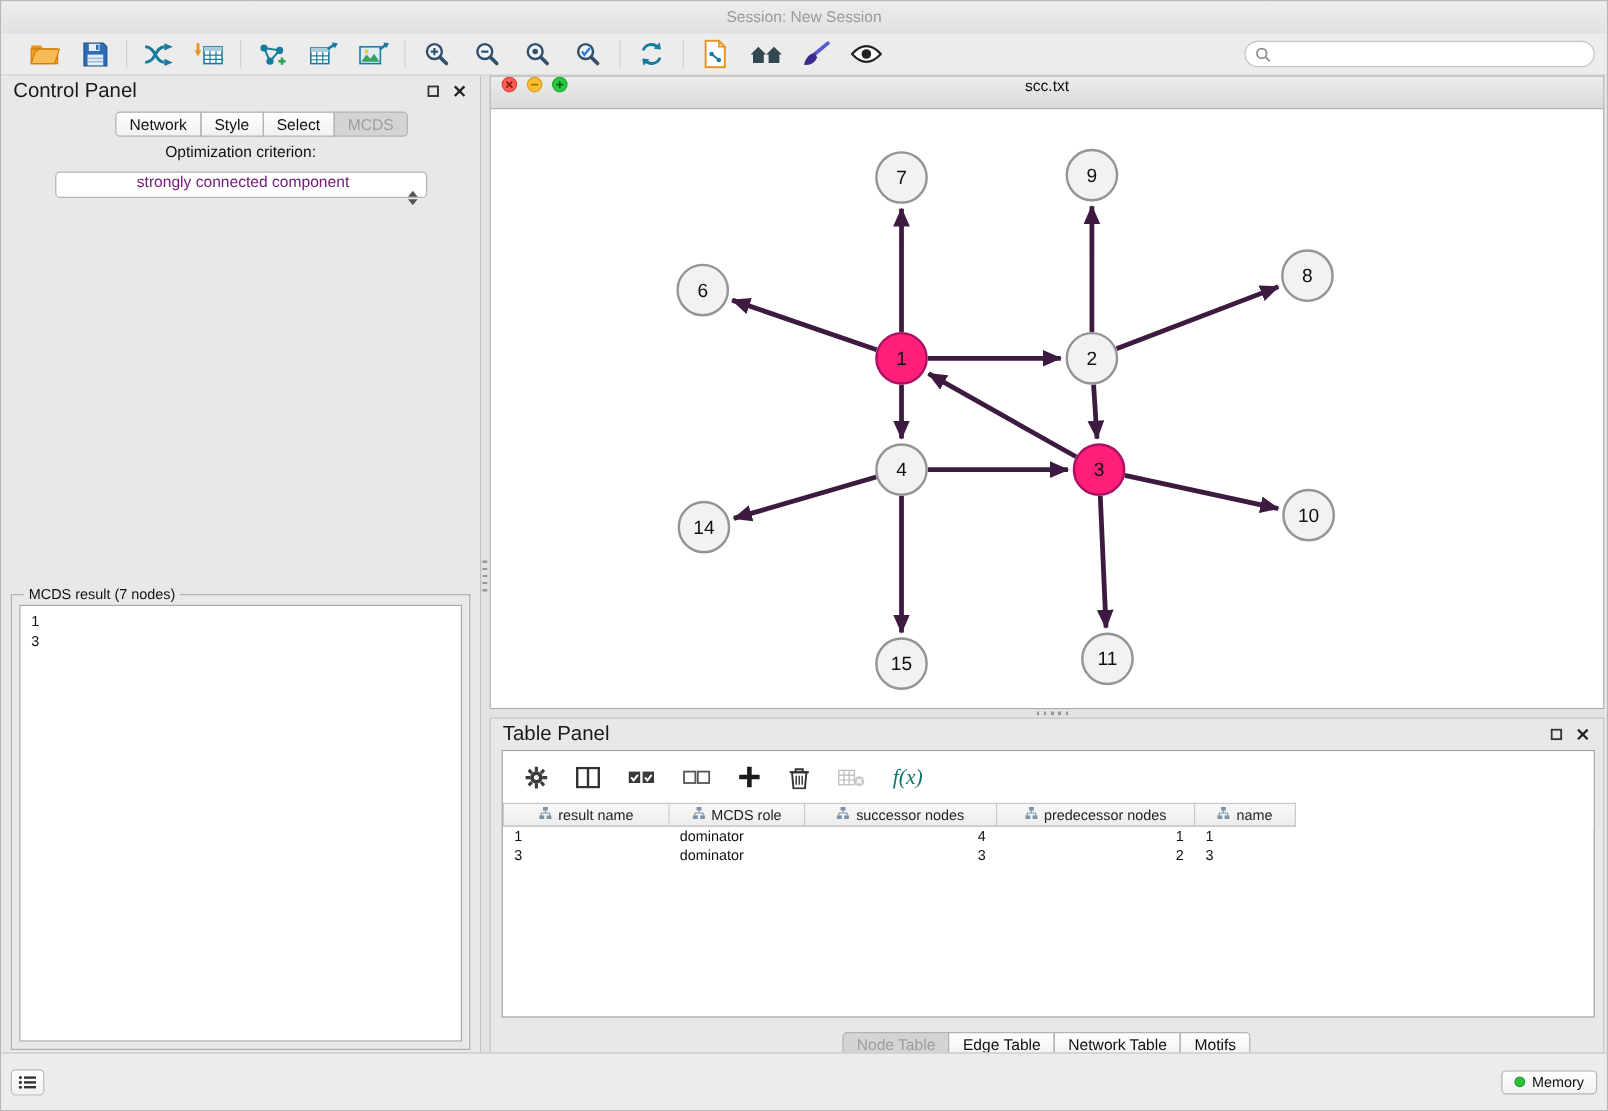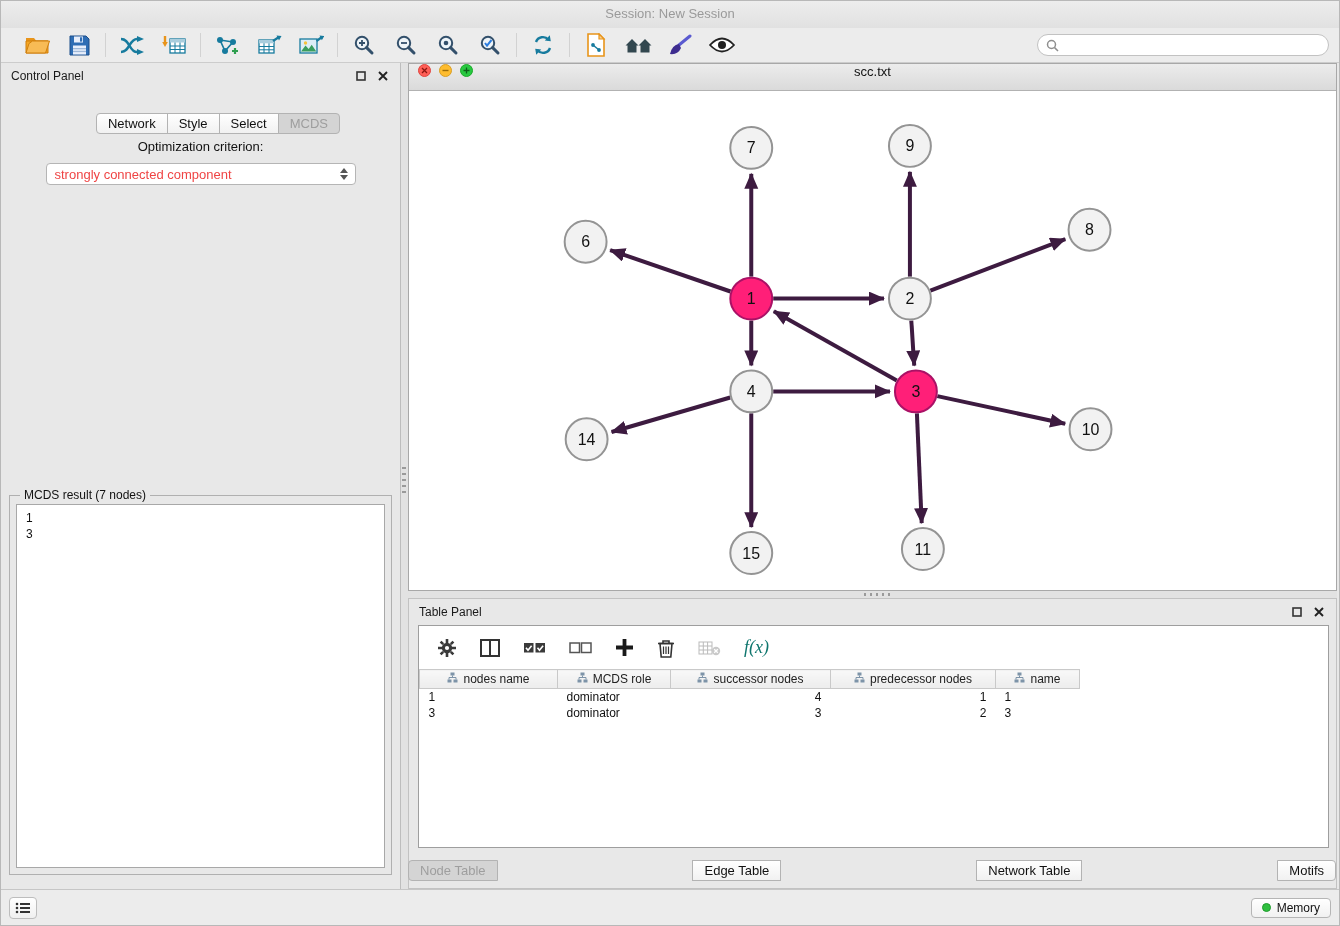--- a/index.html
+++ b/index.html
@@ -20,32 +20,32 @@
   .tb-btn { width:34px; height:28px; border:none; background:transparent; display:flex;
     align-items:center; justify-content:center; cursor:default; }
   .search-box { margin-left:auto; width:292px; height:22px; background:#fff; border:1px solid #c2c2c2;
     border-radius:11px; display:flex; align-items:center; padding:0 8px; gap:5px; }
   .search-box input { border:none; outline:none; flex:1; font-size:12px; background:transparent;
     font-family:"Liberation Sans", sans-serif; }
 
   
   .control-panel { position:absolute; left:0; top:62px; width:400px; bottom:36px;
     background:#e8e8e8; border-right:1px solid #bdbdbd; }
-  .panel-header { height:26px; display:flex; align-items:center; padding:0 10px; font-size:12px; color:#1a1a1a; }
+  .panel-header { height:26px; display:flex; align-items:center; padding:0 10px; font-size:17px; color:#1a1a1a; }
   .panel-header .spacer { flex:1; }
   .ph-btn { background:none; border:none; padding:2px; margin-left:8px; display:flex; align-items:center; }
-  .tabs-row { display:flex; justify-content:center; margin-top:24px;padding-left:36px; }
+  .tabs-row { display:flex; justify-content:center; margin-top:4px;padding-left:36px; }
   .tab { border:1px solid #b3b3b3; background:linear-gradient(#ffffff,#f1f1f1); color:#111;
     font-size:13px; padding:2px 11px; margin-left:-1px; cursor:default; }
   .tab:first-child { border-radius:4px 0 0 4px; }
   .tab:last-child { border-radius:0 4px 4px 0; }
   .tab.active { background:#d4d4d4; color:#9e9e9e; }
   .opt-label { text-align:center; margin-top:5px; font-size:13px; color:#111; }
   .dropdown { margin:9px auto 0; width:310px; height:22px; background:#fff; border:1px solid #b5b5b5;
-    border-radius:4px; display:flex; align-items:center; padding:0 4px 0 8px; font-size:13px; color:#ef4444; }
+    border-radius:4px; display:flex; align-items:center; padding:0 4px 0 8px; font-size:13px; color:#701a75;flex-direction:column; }
   .dropdown .stepper { margin-left:auto; display:flex; flex-direction:column; align-items:center; gap:2px; padding-right:3px; }
   .arr-up { width:0; height:0; border-left:4px solid transparent; border-right:4px solid transparent; border-bottom:5px solid #555; }
   .arr-down { width:0; height:0; border-left:4px solid transparent; border-right:4px solid transparent; border-top:5px solid #555; }
   .btn-row { display:flex; justify-content:center; gap:15px; margin-top:13px; }
   .btn { border:1px solid #b5b5b5; background:linear-gradient(#ffffff,#f2f2f2); border-radius:4px;
     font-size:13px; color:#111; padding:3px 14px; font-family:"Liberation Sans", sans-serif; }
   .result-box { position:absolute; left:8px; right:8px; top:432px; bottom:14px;
     border:1px solid #b0b0b0; }
   .result-legend { position:absolute; top:-8px; left:10px; background:#e8e8e8; padding:0 4px; font-size:12px; color:#111; }
   .result-inner { position:absolute; left:6px; right:6px; top:8px; bottom:6px; background:#fff;
@@ -80,24 +80,24 @@
   .tp-inner { position:absolute; left:9px; right:7px; top:26px; bottom:40px; background:#fff;
     border:1px solid #9e9e9e; overflow:hidden; }
   .tp-toolbar { height:43px; display:flex; align-items:center; gap:19px; padding:0 16px; background:#fff; }
   .tp-btn { background:none; border:none; display:flex; align-items:center; justify-content:center; padding:2px; }
   .fx { font-family:"Liberation Serif", serif; font-style:italic; font-size:18px; color:#0f766e; }
   table { border-collapse:collapse; table-layout:fixed; width:100%; }
   th { height:19px; background:linear-gradient(#f8f8f8,#ececec); border:1px solid #c9c9c9;
     font-size:12px; font-weight:normal; color:#222; padding:0 4px; white-space:nowrap; overflow:hidden; }
   th .th-wrap { display:flex; align-items:center; justify-content:center; gap:5px; }
   td { height:16px; font-size:12px; color:#111; padding:0 9px; white-space:nowrap; overflow:hidden; }
-  .table-tabs { position:absolute; left:0; right:0; bottom:7px; display:flex; justify-content:space-between; }
-
-  
-  .statusbar { position:absolute; left:0; right:0; bottom:0; height:36px; background:#ececec;
+  .table-tabs { position:absolute; left:0; right:0; bottom:7px; display:flex; justify-content:center; }
+
+  
+  .statusbar { position:absolute; left:0; right:0; bottom:0; height:48px; background:#ececec;
     border-top:1px solid #c6c6c6; display:flex; align-items:center; padding:0 8px; }
   .sb-left-btn { width:28px; height:22px; border:1px solid #bdbdbd; border-radius:4px;
     background:linear-gradient(#ffffff,#f0f0f0); display:flex; align-items:center; justify-content:center; }
   .memory-btn { margin-left:auto; display:flex; align-items:center; gap:6px; border:1px solid #b5b5b5;
     border-radius:4px; background:linear-gradient(#ffffff,#f1f1f1); padding:2px 10px; font-size:12px; color:#111;
     font-family:"Liberation Sans", sans-serif; }
   .green-dot { width:9px; height:9px; border-radius:50%; background:#2fbf3f; border:1px solid #1f9b2d; }
 </style>
 </head>
 <body>
@@ -473,21 +473,21 @@
         <thead>
             <tr id="table-header-row">
               <th style="width: 138px;">
                 <span class="th-wrap">
                   <span><svg width="11" height="11" viewBox="0 0 11 11">
                       <rect x="3.5" y="0.5" width="4" height="3" fill="#7d93a8"></rect>
                       <path d="M5.5 3.5 v2 M2 5.5 h7 M2 5.5 v2 M9 5.5 v2" stroke="#7d93a8" stroke-width="1" fill="none"></path>
                       <rect x="0.5" y="7.5" width="4" height="3" fill="#7d93a8"></rect>
                       <rect x="6.5" y="7.5" width="4" height="3" fill="#7d93a8"></rect>
                     </svg></span>
-                  <span>nodes name</span>
+                  <span>result name</span>
                 </span>
               </th>
               <th style="width: 113px;">
                 <span class="th-wrap">
                   <span><svg width="11" height="11" viewBox="0 0 11 11">
                       <rect x="3.5" y="0.5" width="4" height="3" fill="#7d93a8"></rect>
                       <path d="M5.5 3.5 v2 M2 5.5 h7 M2 5.5 v2 M9 5.5 v2" stroke="#7d93a8" stroke-width="1" fill="none"></path>
                       <rect x="0.5" y="7.5" width="4" height="3" fill="#7d93a8"></rect>
                       <rect x="6.5" y="7.5" width="4" height="3" fill="#7d93a8"></rect>
                     </svg></span>

